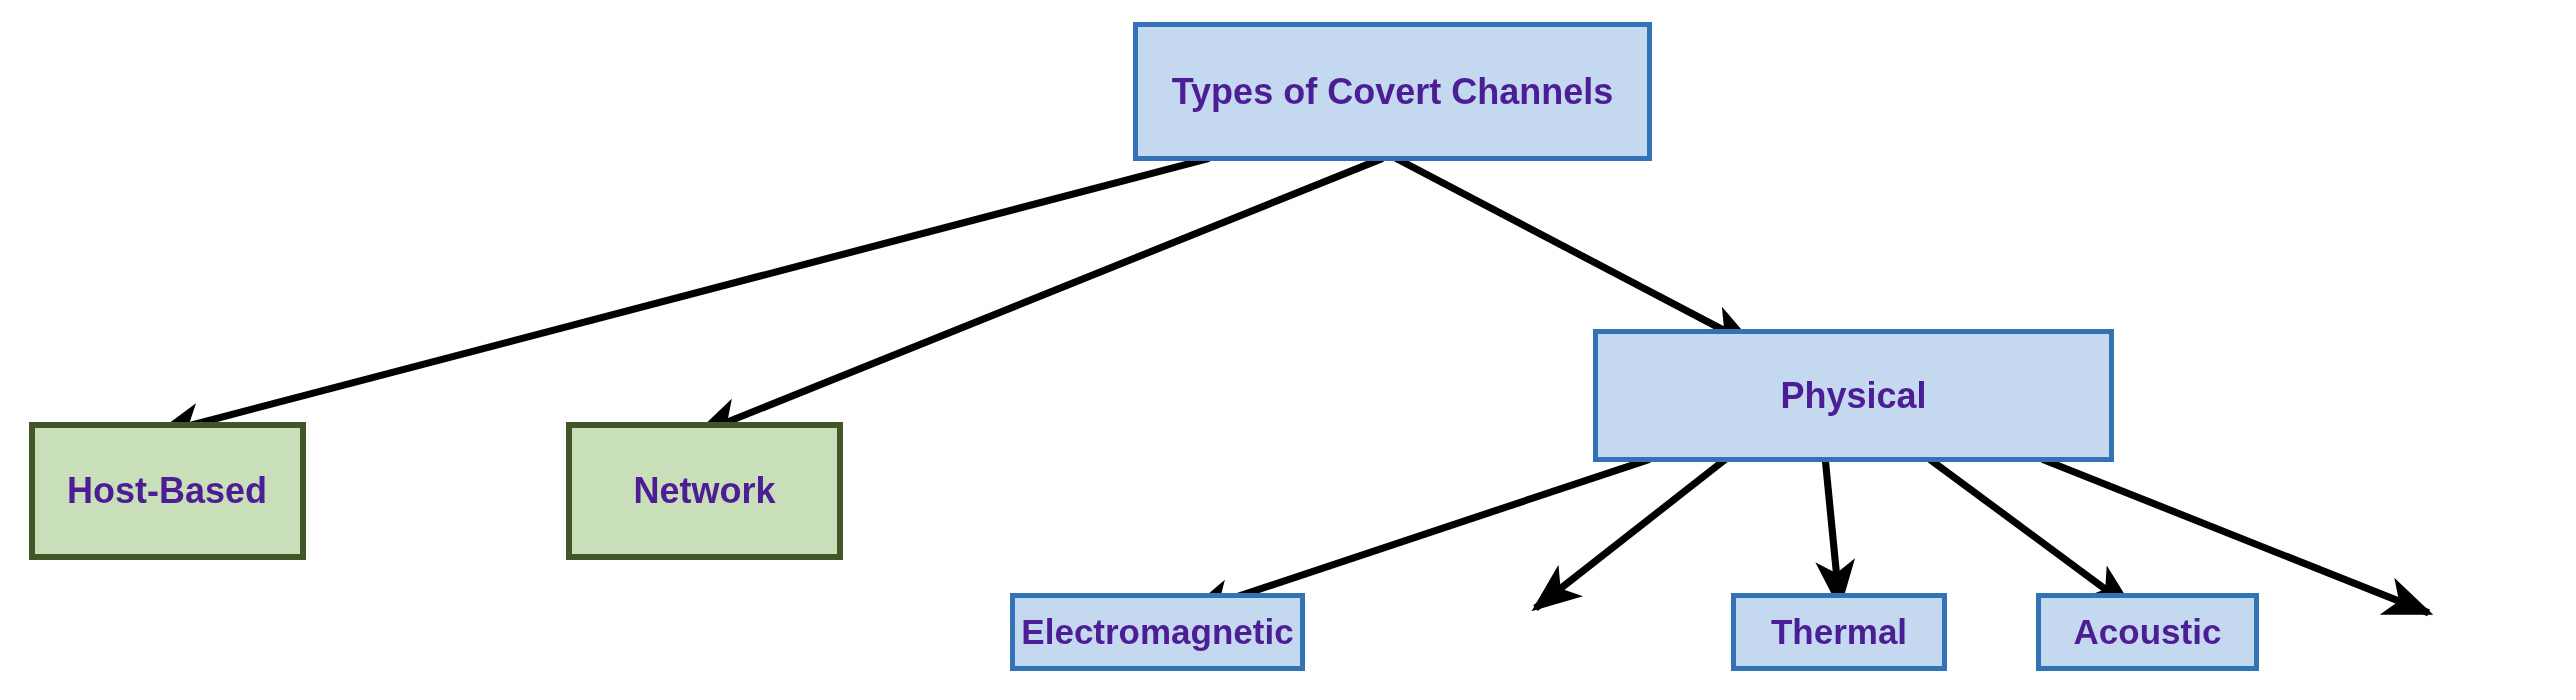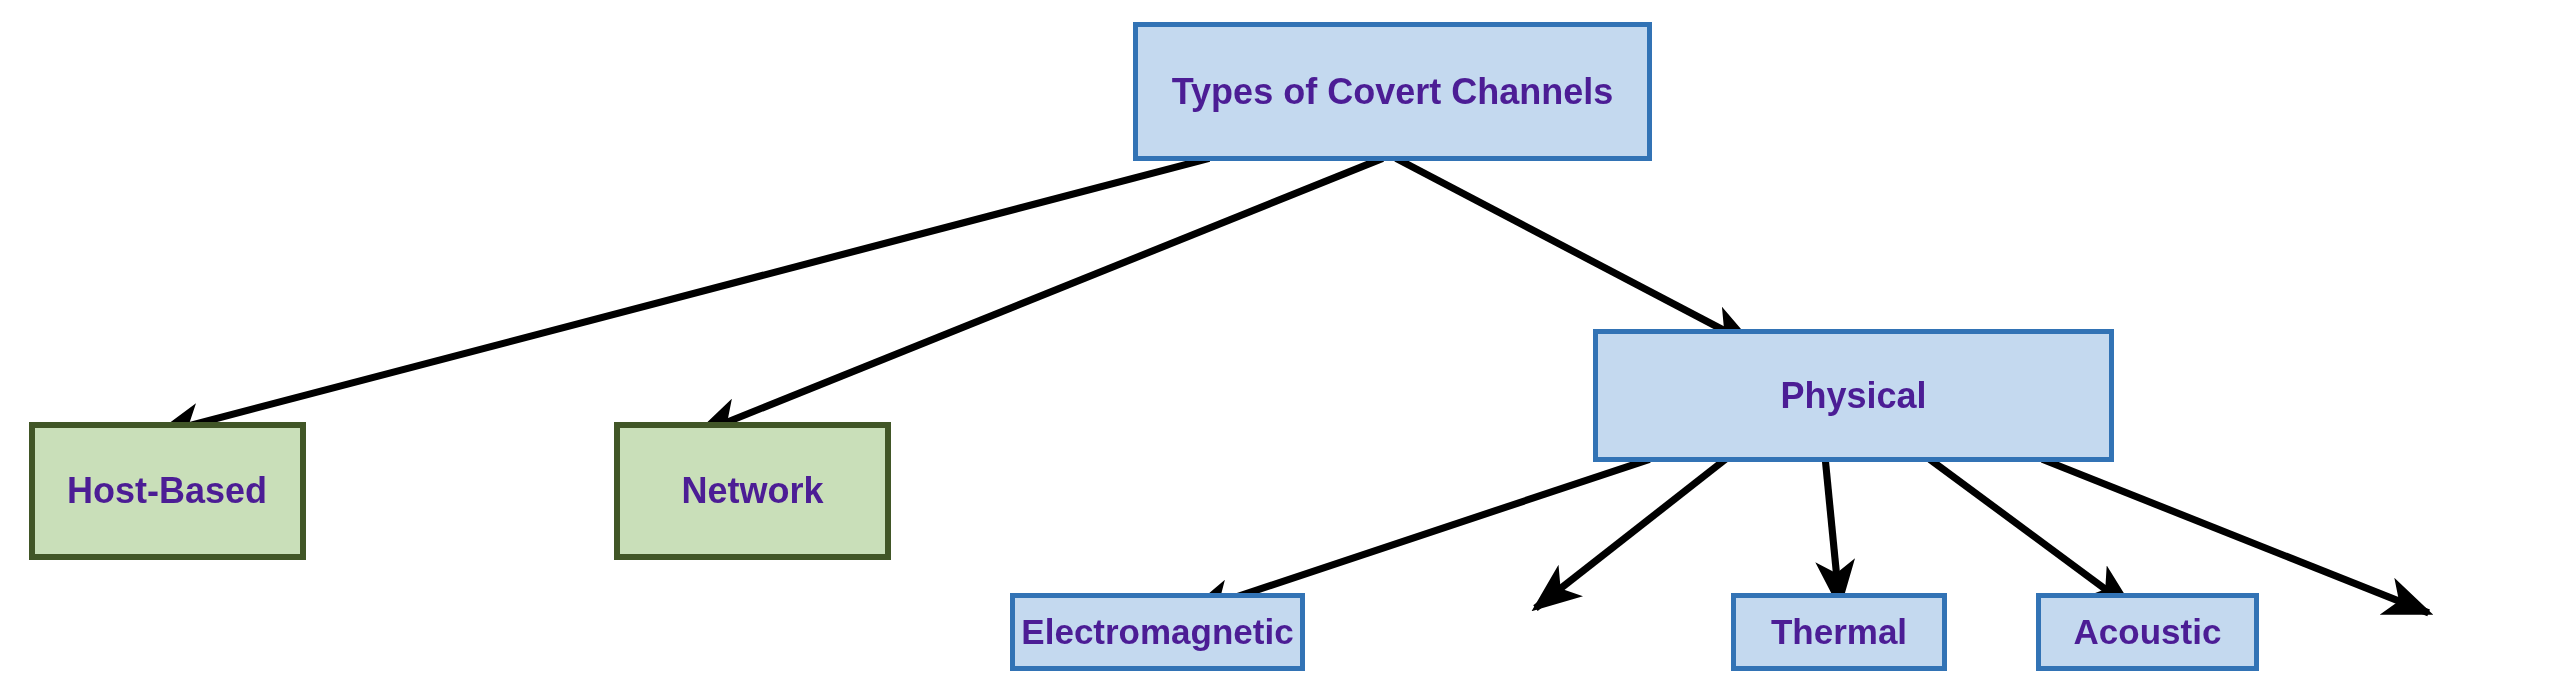--- a/index.html
+++ b/index.html
@@ -51,21 +51,21 @@
     border: 6.3px solid var(--green-border, #415627);
     text-align: right;
   }
   .lvl1 { font-size: 36px; }
   .lvl2 { font-size: 36px; }
   .lvl3 { font-size: 35px; }
 
   
   #node-root           { left: 1133px; top: 22px;  width: 519px; height: 139px; }
   #node-host-based     { left: 28.5px;   top: 422px; width: 277px; height: 138px; }
-  #node-network        { left: 566px;  top: 422px; width: 277px; height: 138px; margin-left: 48px; }
+  #node-network        { left: 566px;  top: 422px; width: 277px; height: 138px; }
   #node-physical       { left: 1566px; top: 329px; width: 521px; height: 133px; margin-left: 27px; }
   #node-electromagnetic{ left: 1010px; top: 593px; width: 295px; height: 78px; }
   #node-power          { left: 1431px; top: 593px; width: 216px; height: 78px; }
   #node-thermal        { left: 1731px; top: 593px; width: 216px; height: 78px; }
   #node-acoustic       { left: 2036px; top: 593px; width: 223px; height: 78px; }
   #node-optical        { left: 2339px; top: 593px; width: 217px; height: 78px; }
 </style>
 </head>
 <body>
 

